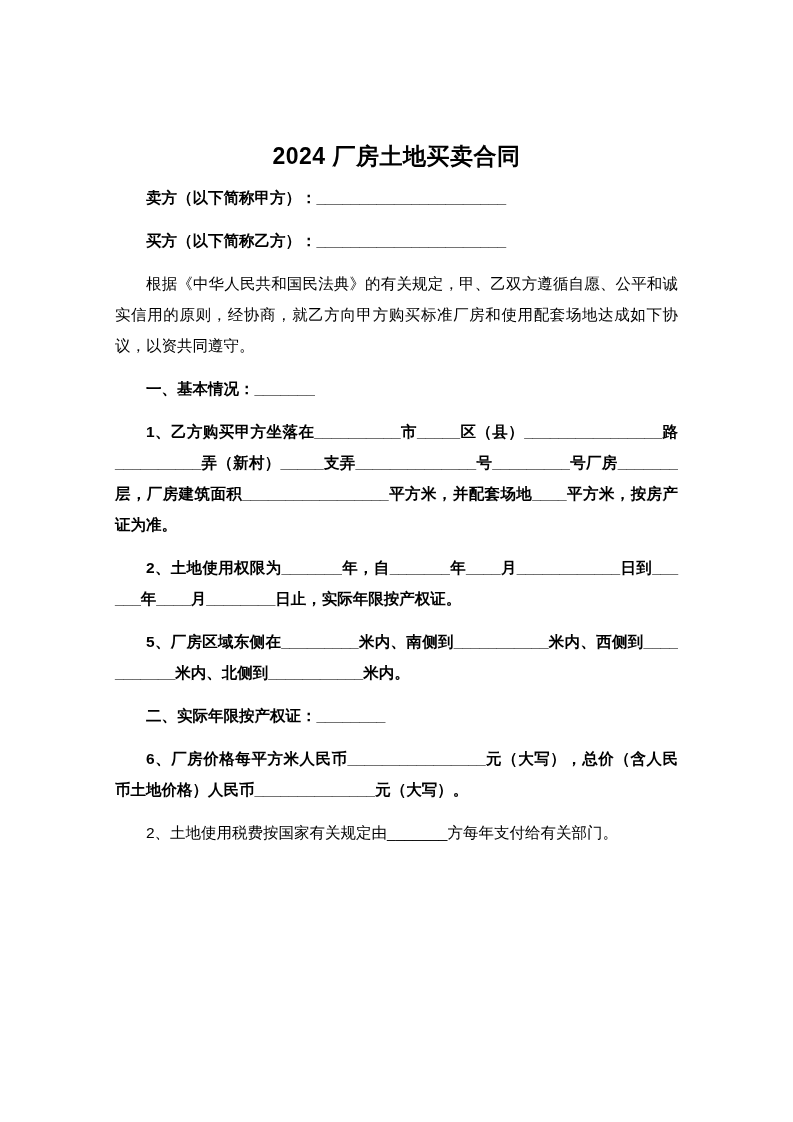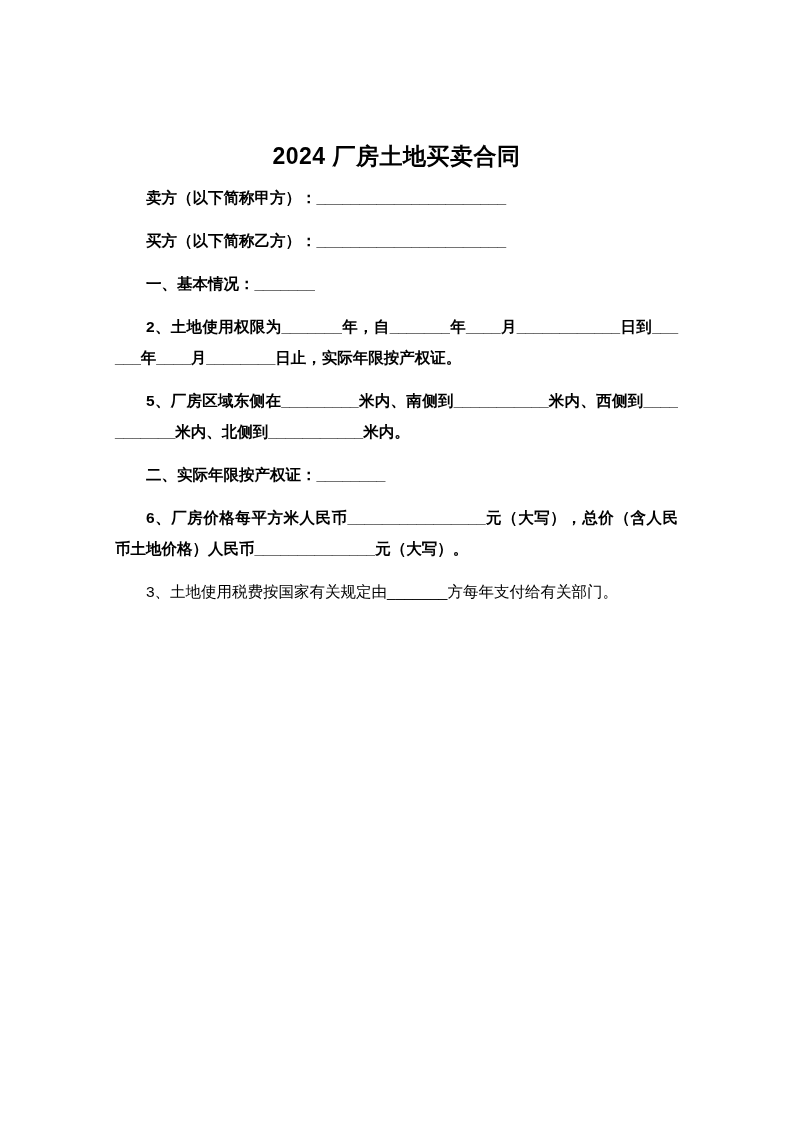--- a/index.html
+++ b/index.html
@@ -63,32 +63,34 @@
 
 <div class="page">
   <div class="content">
 
     <h1 class="doc-title">2024 厂房土地买卖合同</h1>
 
     <p class="para bold seller-line">卖方（以下简称甲方）：______________________</p>
 
     <p class="para bold buyer-line">买方（以下简称乙方）：______________________</p>
 
+    <p class="para preamble">根据《中华人民共和国民法典》的有关规定，甲、乙双方遵循自愿、公平和诚实信用的原则，经协商，就乙方向甲方购买标准厂房和使用配套场地达成如下协议，以资共同遵守。</p>
 
     <p class="para bold s1-heading">一、基本情况：_______</p>
 
+    <p class="para bold s1-item1">1、乙方购买甲方坐落在__________市_____区（县）________________路__________弄（新村）_____支弄______________号_________号厂房_______层，厂房建筑面积_________________平方米，并配套场地____平方米，按房产证为准。</p>
 
     <p class="para bold s1-item2">2、土地使用权限为_______年，自_______年____月____________日到______年____月________日止，实际年限按产权证。</p>
 
     <p class="para bold s1-item3">5、厂房区域东侧在_________米内、南侧到___________米内、西侧到___________米内、北侧到___________米内。</p>
 
     <p class="para bold s2-heading">二、实际年限按产权证：________</p>
 
     <p class="para bold s2-item1">6、厂房价格每平方米人民币________________元（大写），总价（含人民币土地价格）人民币______________元（大写）。</p>
 
-    <p class="para s2-item2">3、土地使用税费按国家有关规定由_______方每年支付给有关部门。</p>
+    <p class="para s2-item2">2、土地使用税费按国家有关规定由_______方每年支付给有关部门。</p>
 
   </div>
 
   <div class="footer">
     <span>1</span>
   </div>
 </div>
 
 </body></html>

